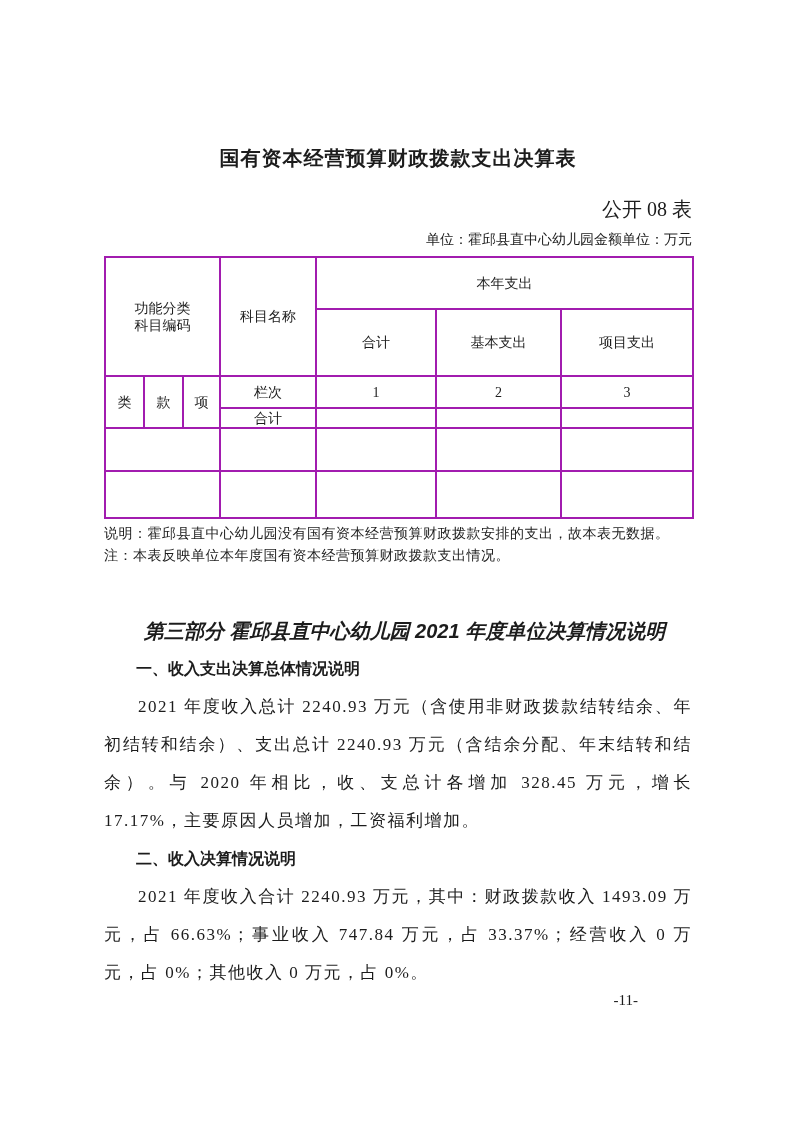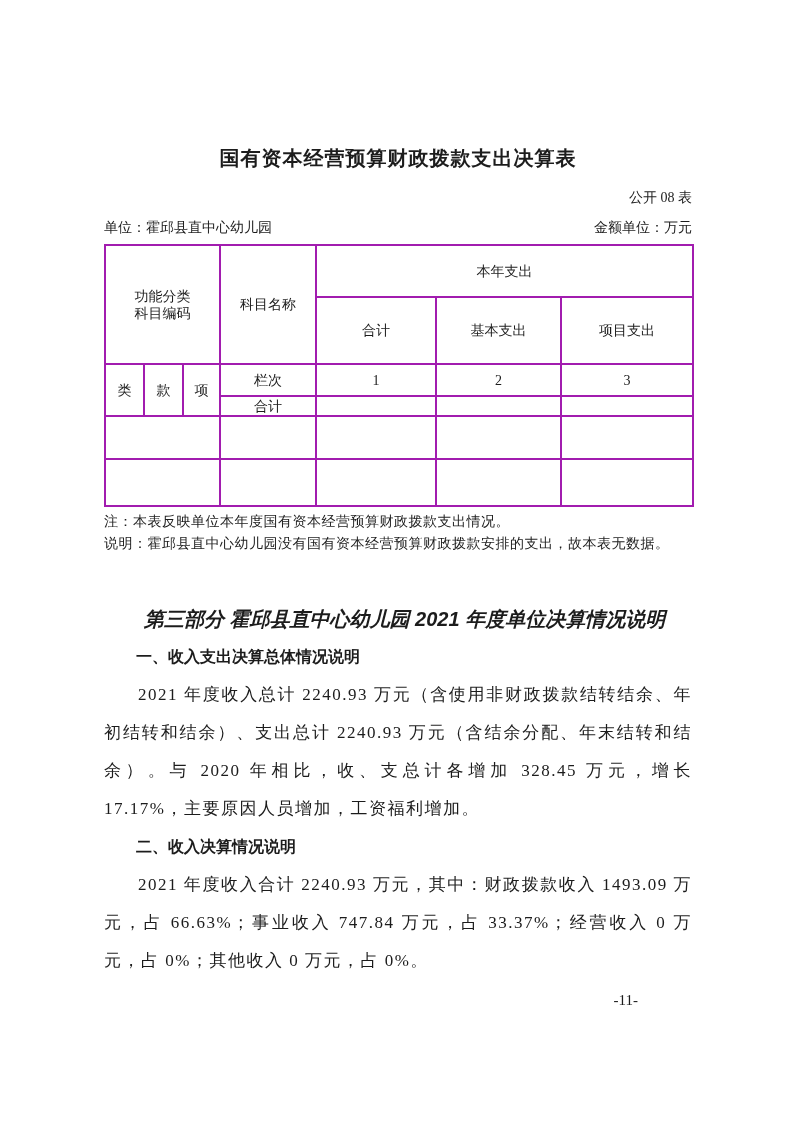--- a/index.html
+++ b/index.html
@@ -22,29 +22,29 @@
   .doc-title {
     margin-top: 146px;
     text-align: center;
     font-family: "Liberation Sans", "DejaVu Sans", sans-serif;
     font-weight: bold;
     font-size: 20px;
     line-height: 24px;
     letter-spacing: 1px;
   }
   .form-label {
-    margin-top: 18px;
+    margin-top: 30px;
     text-align: right;
-    font-size: 14px;
+    font-size: 20px;
     line-height: 19px;
   }
   .meta-row {
     margin-top: 11px;
     display: flex;
-    justify-content: space-between;
+    justify-content: flex-end;
     font-size: 14px;
     line-height: 19px;
   }
   table.accounts {
     margin-top: 7px;
     width: 588px;
     border-collapse: collapse;
     table-layout: fixed;
     font-size: 14px;
   }
@@ -167,22 +167,22 @@
         <td colspan="3"></td>
         <td></td>
         <td></td>
         <td></td>
         <td></td>
       </tr>
     </tbody>
       </table>
 
     <div class="notes">
+      <div>说明：霍邱县直中心幼儿园没有国有资本经营预算财政拨款安排的支出，故本表无数据。</div>
       <div>注：本表反映单位本年度国有资本经营预算财政拨款支出情况。</div>
-      <div>说明：霍邱县直中心幼儿园没有国有资本经营预算财政拨款安排的支出，故本表无数据。</div>
     </div>
 
     <div class="narrative">
       <div class="part-heading">第三部分 霍邱县直中心幼儿园 2021 年度单位决算情况说明</div>
       <div class="section-heading">一、收入支出决算总体情况说明</div>
       <div class="body-para">2021 年度收入总计 2240.93 万元（含使用非财政拨款结转结余、年初结转和结余）、支出总计 2240.93 万元（含结余分配、年末结转和结余）。与 2020 年相比，收、支总计各增加 328.45 万元，增长 17.17%，主要原因人员增加，工资福利增加。</div>
       <div class="section-heading">二、收入决算情况说明</div>
       <div class="body-para">2021 年度收入合计 2240.93 万元，其中：财政拨款收入 1493.09 万元，占 66.63%；事业收入 747.84 万元，占 33.37%；经营收入 0 万元，占 0%；其他收入 0 万元，占 0%。</div>
     </div>
 

